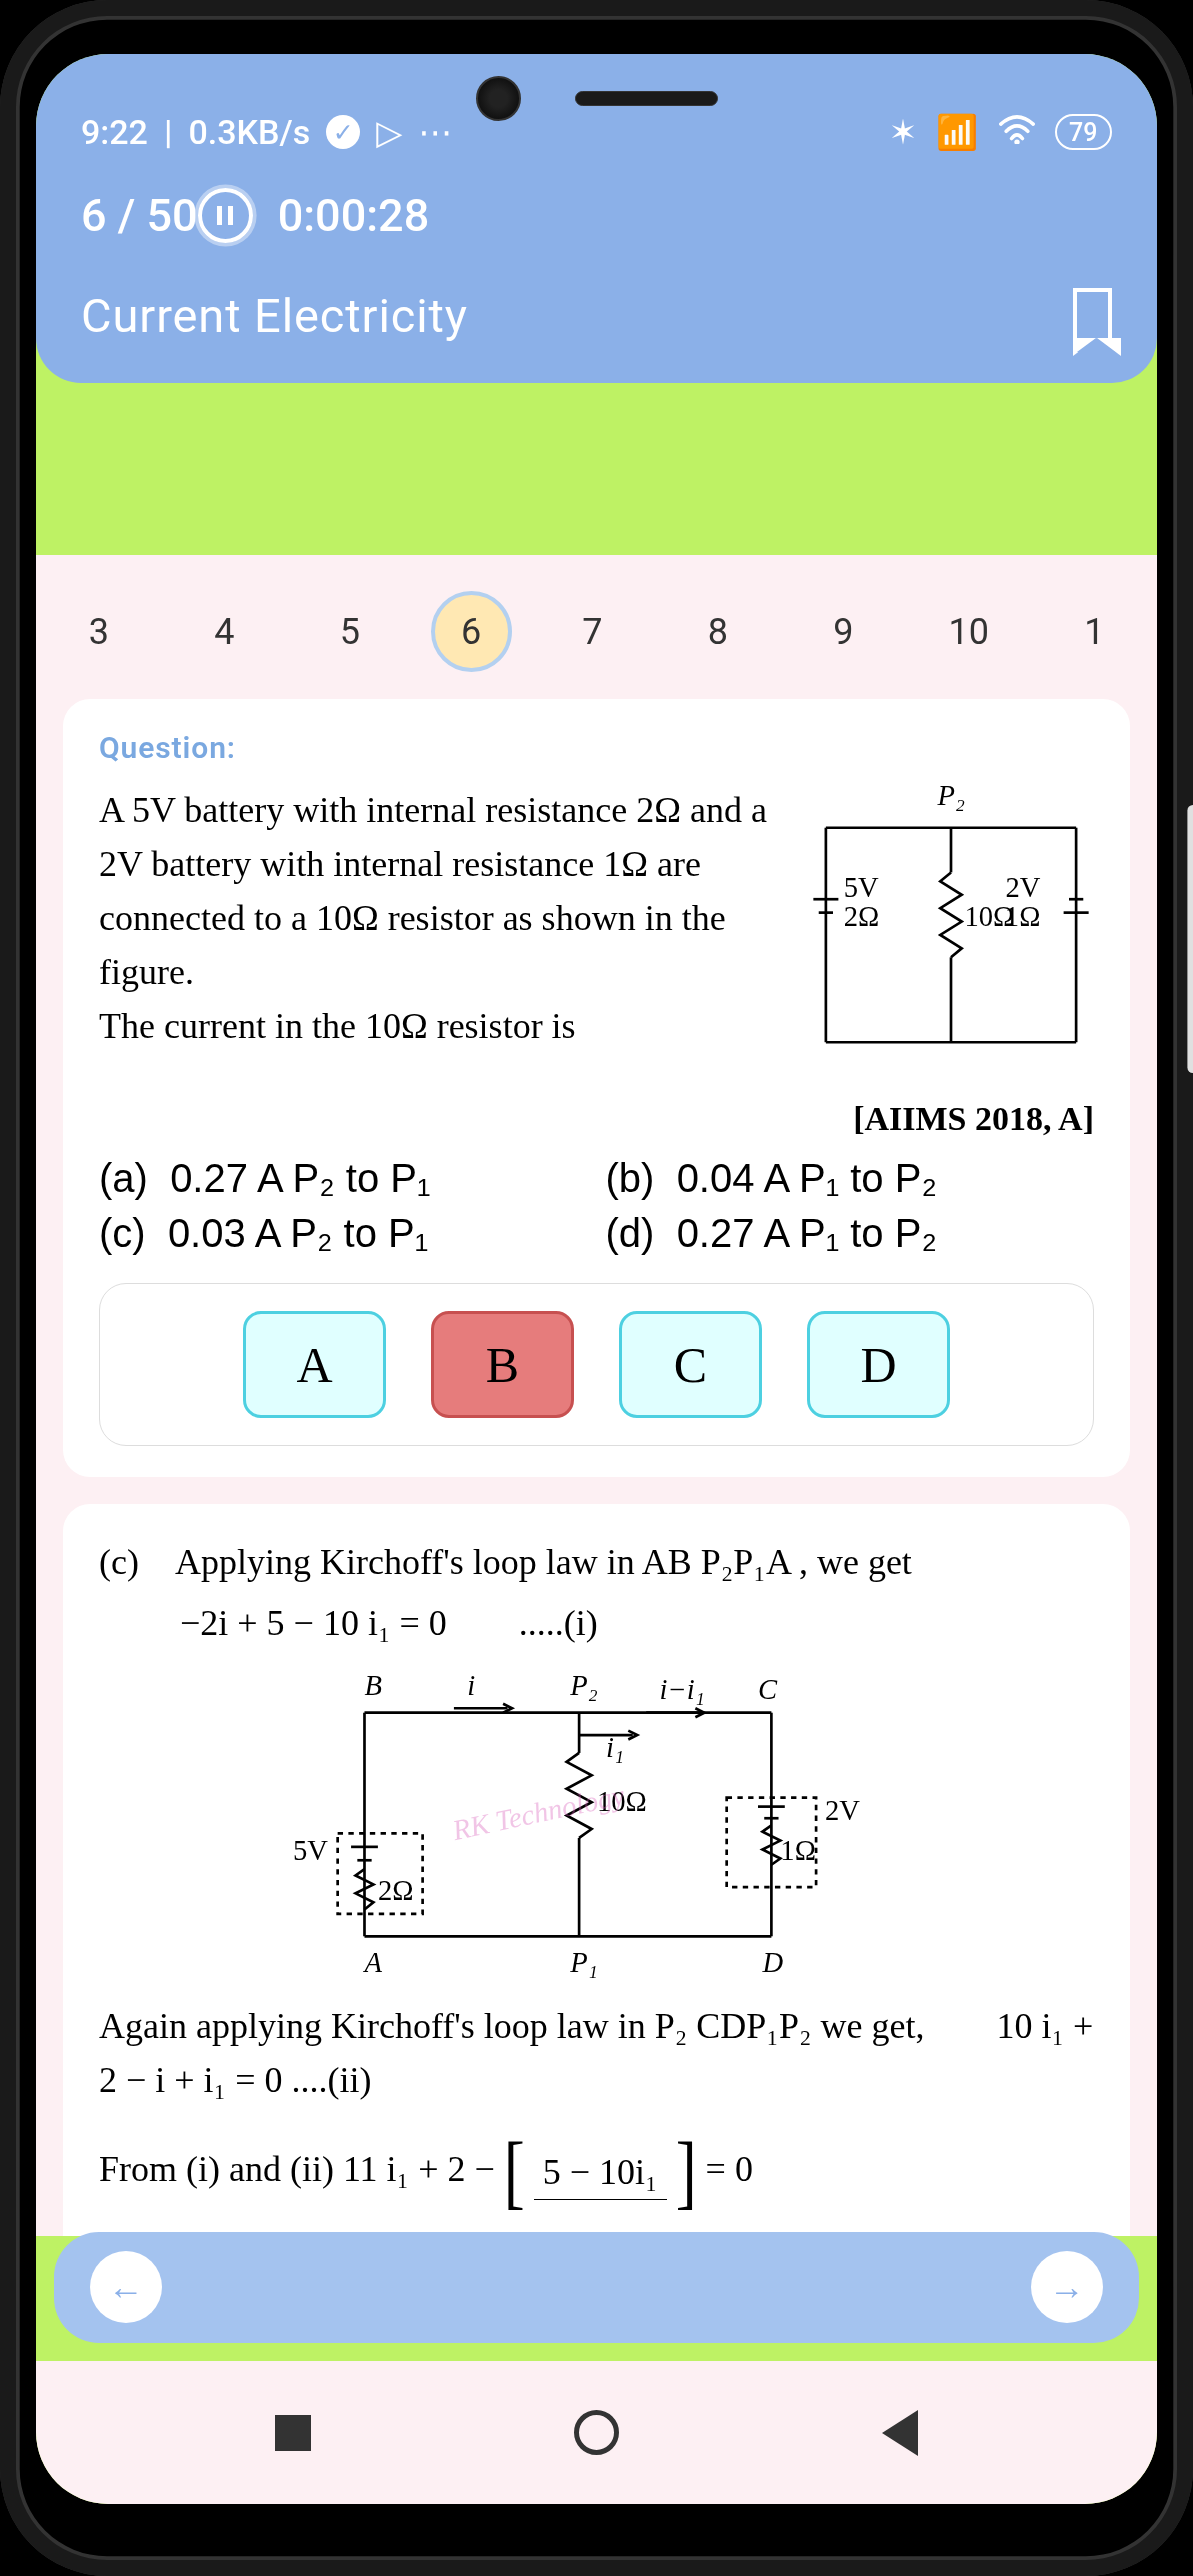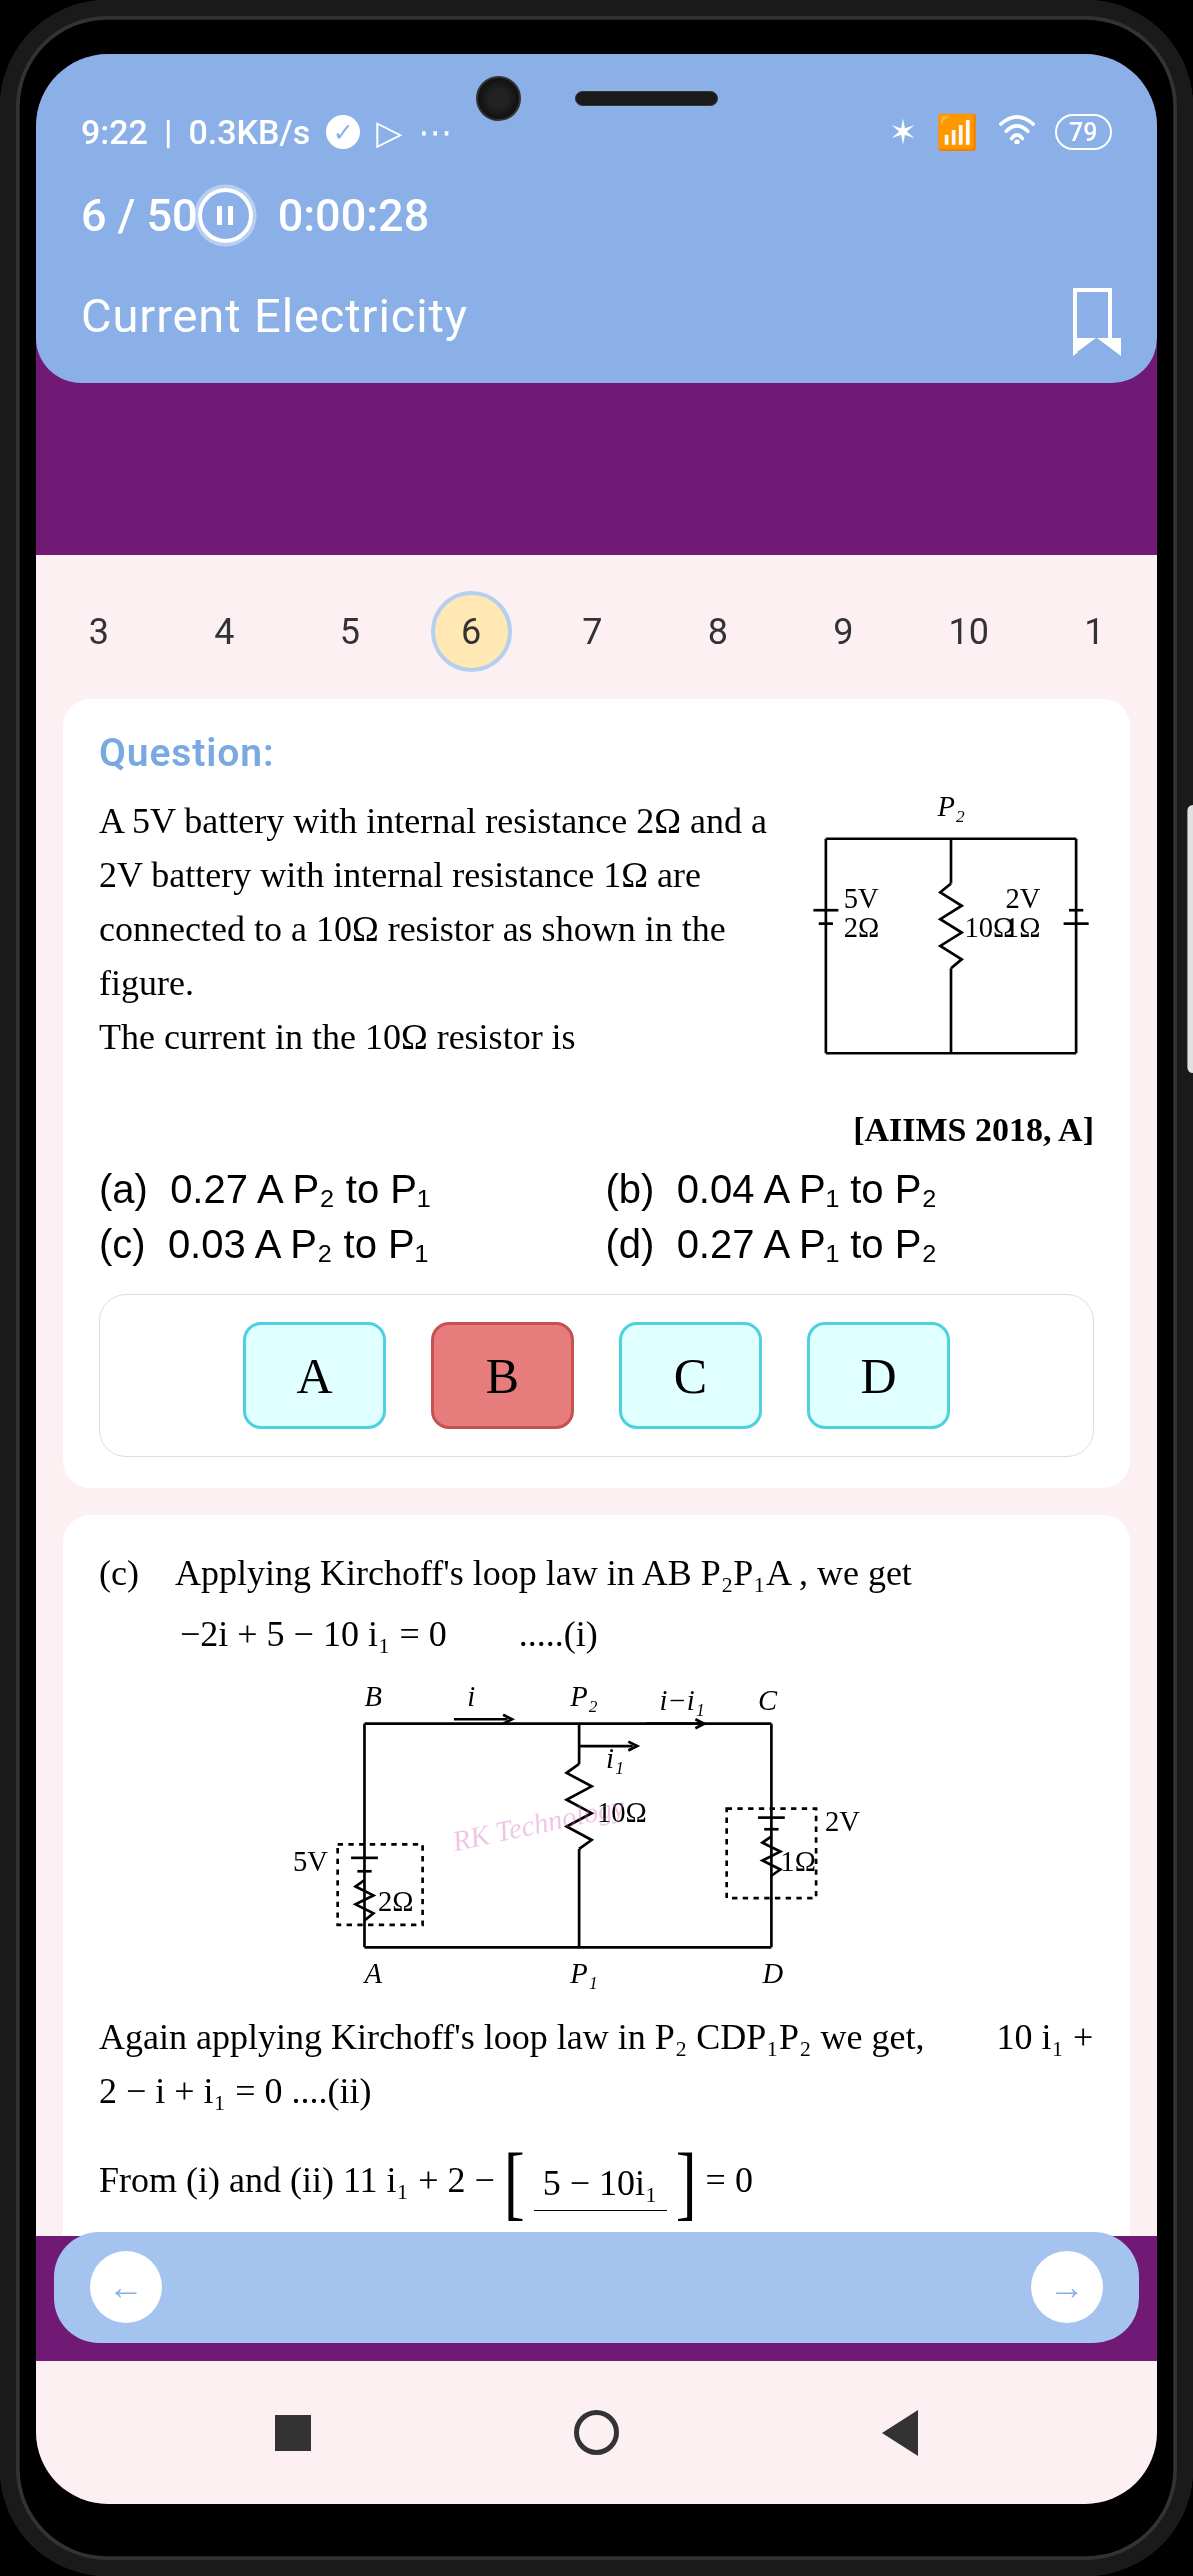--- a/index.html
+++ b/index.html
@@ -46,21 +46,21 @@
     position: absolute;
     right: 0; top: 805px;
     width: 10.7px; height: 268px;
     background: #e0e0e0;
     border-radius: 5.4px;
     transform: translateX(5.4px);
   }
   .screen {
     width: 100%;
     height: 100%;
-    background: #701a75;
+    background: #bef264;
     border-radius: 72px;
     overflow: hidden;
     position: relative;
   }
 
   
   .status-bar {
     background: #8bb0e8;
     height: 116px;
     display: flex;
@@ -189,21 +189,21 @@
     padding: 0 27px;
     background: #fdf0f3;
   }
   .card {
     background: #fff;
     border-radius: 27px;
     padding: 31px 36px;
     margin-bottom: 27px;
   }
   .section-label {
-    font-size: 39px;
+    font-size: 30px;
     color: #7aa8e0;
     font-weight: 600;
     margin-bottom: 18px;
     letter-spacing: 0.9px;
   }
   .question-body {
     font-size: 36px;
     line-height: 1.5;
     font-family: "Times New Roman", serif;
     color: #000;

